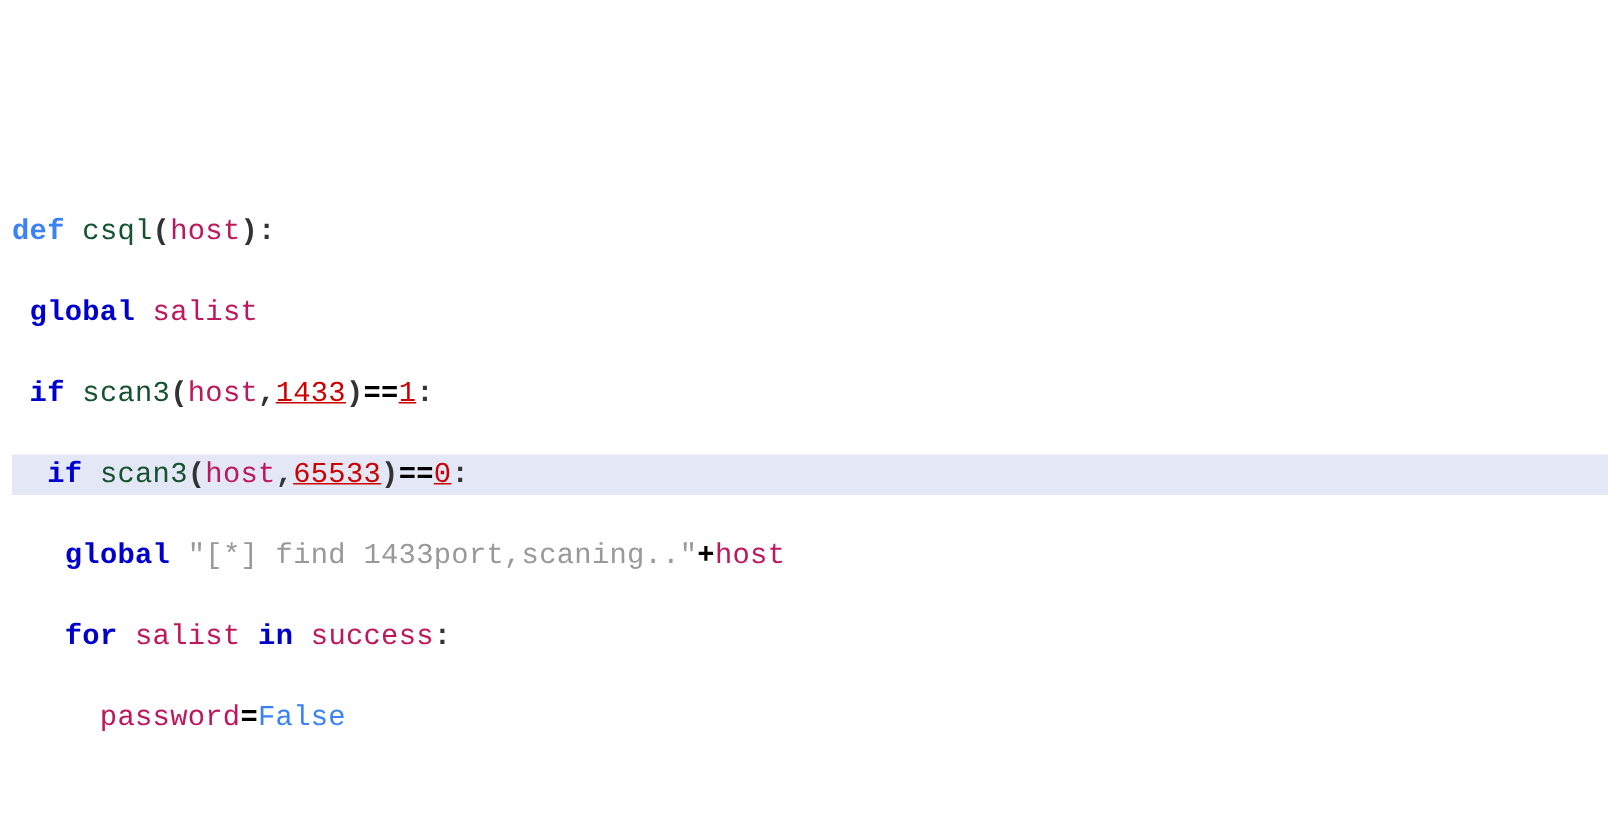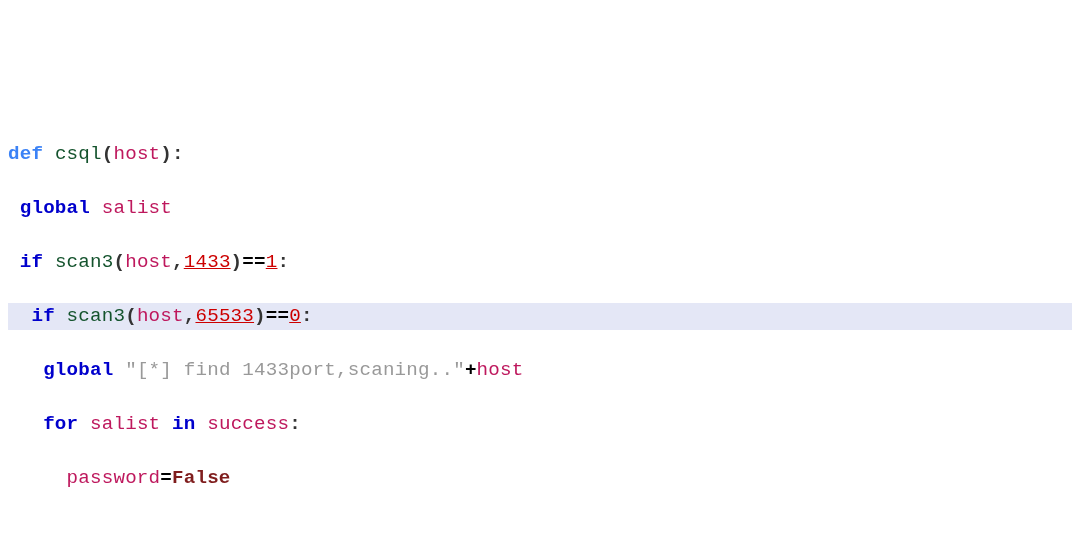--- a/index.html
+++ b/index.html
@@ -12,21 +12,21 @@
     white-space: pre;
     letter-spacing: 0.2px;
   }
   .line { display: block; }
   .hl { background: #e4e7f6; display: block; }
   .kw { color: #0000cc; font-weight: bold; }
   .df { color: #3b82f6; font-weight: bold; }
   .fn { color: #14532d; text-align: right; }
   .num { color: #cc0000; text-decoration: underline; }
   .str { color: #999999; }
-  .bool { color: #7f1d1d; font-weight: bold; }
+  .bool { color: #3b82f6; font-weight: normal; }
   .op { color: #000000; font-weight: bold; }
   .pn { color: #333333; font-weight: bold; }
   .id { color: #be185d; }
 </style>
 </head>
 <body>
 
 
 
 <div>

